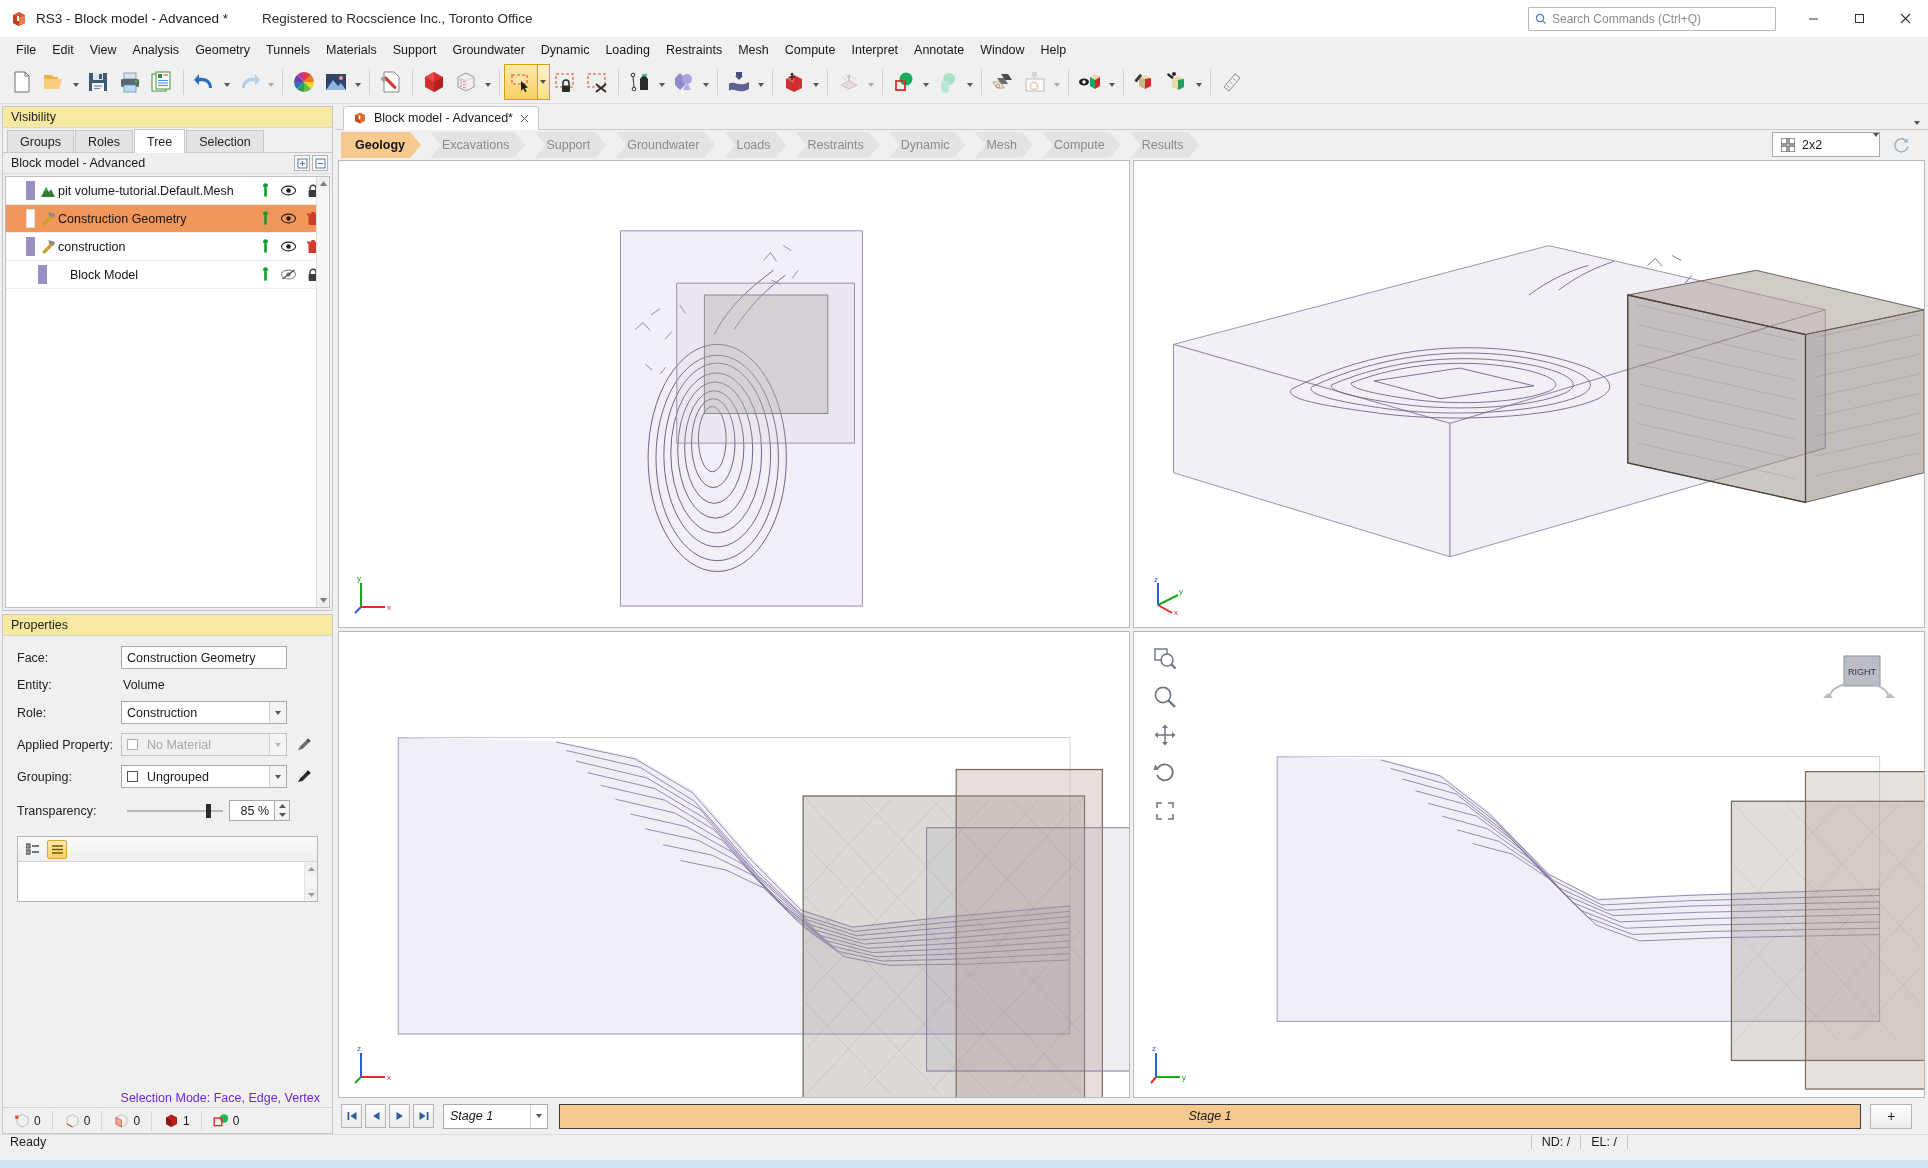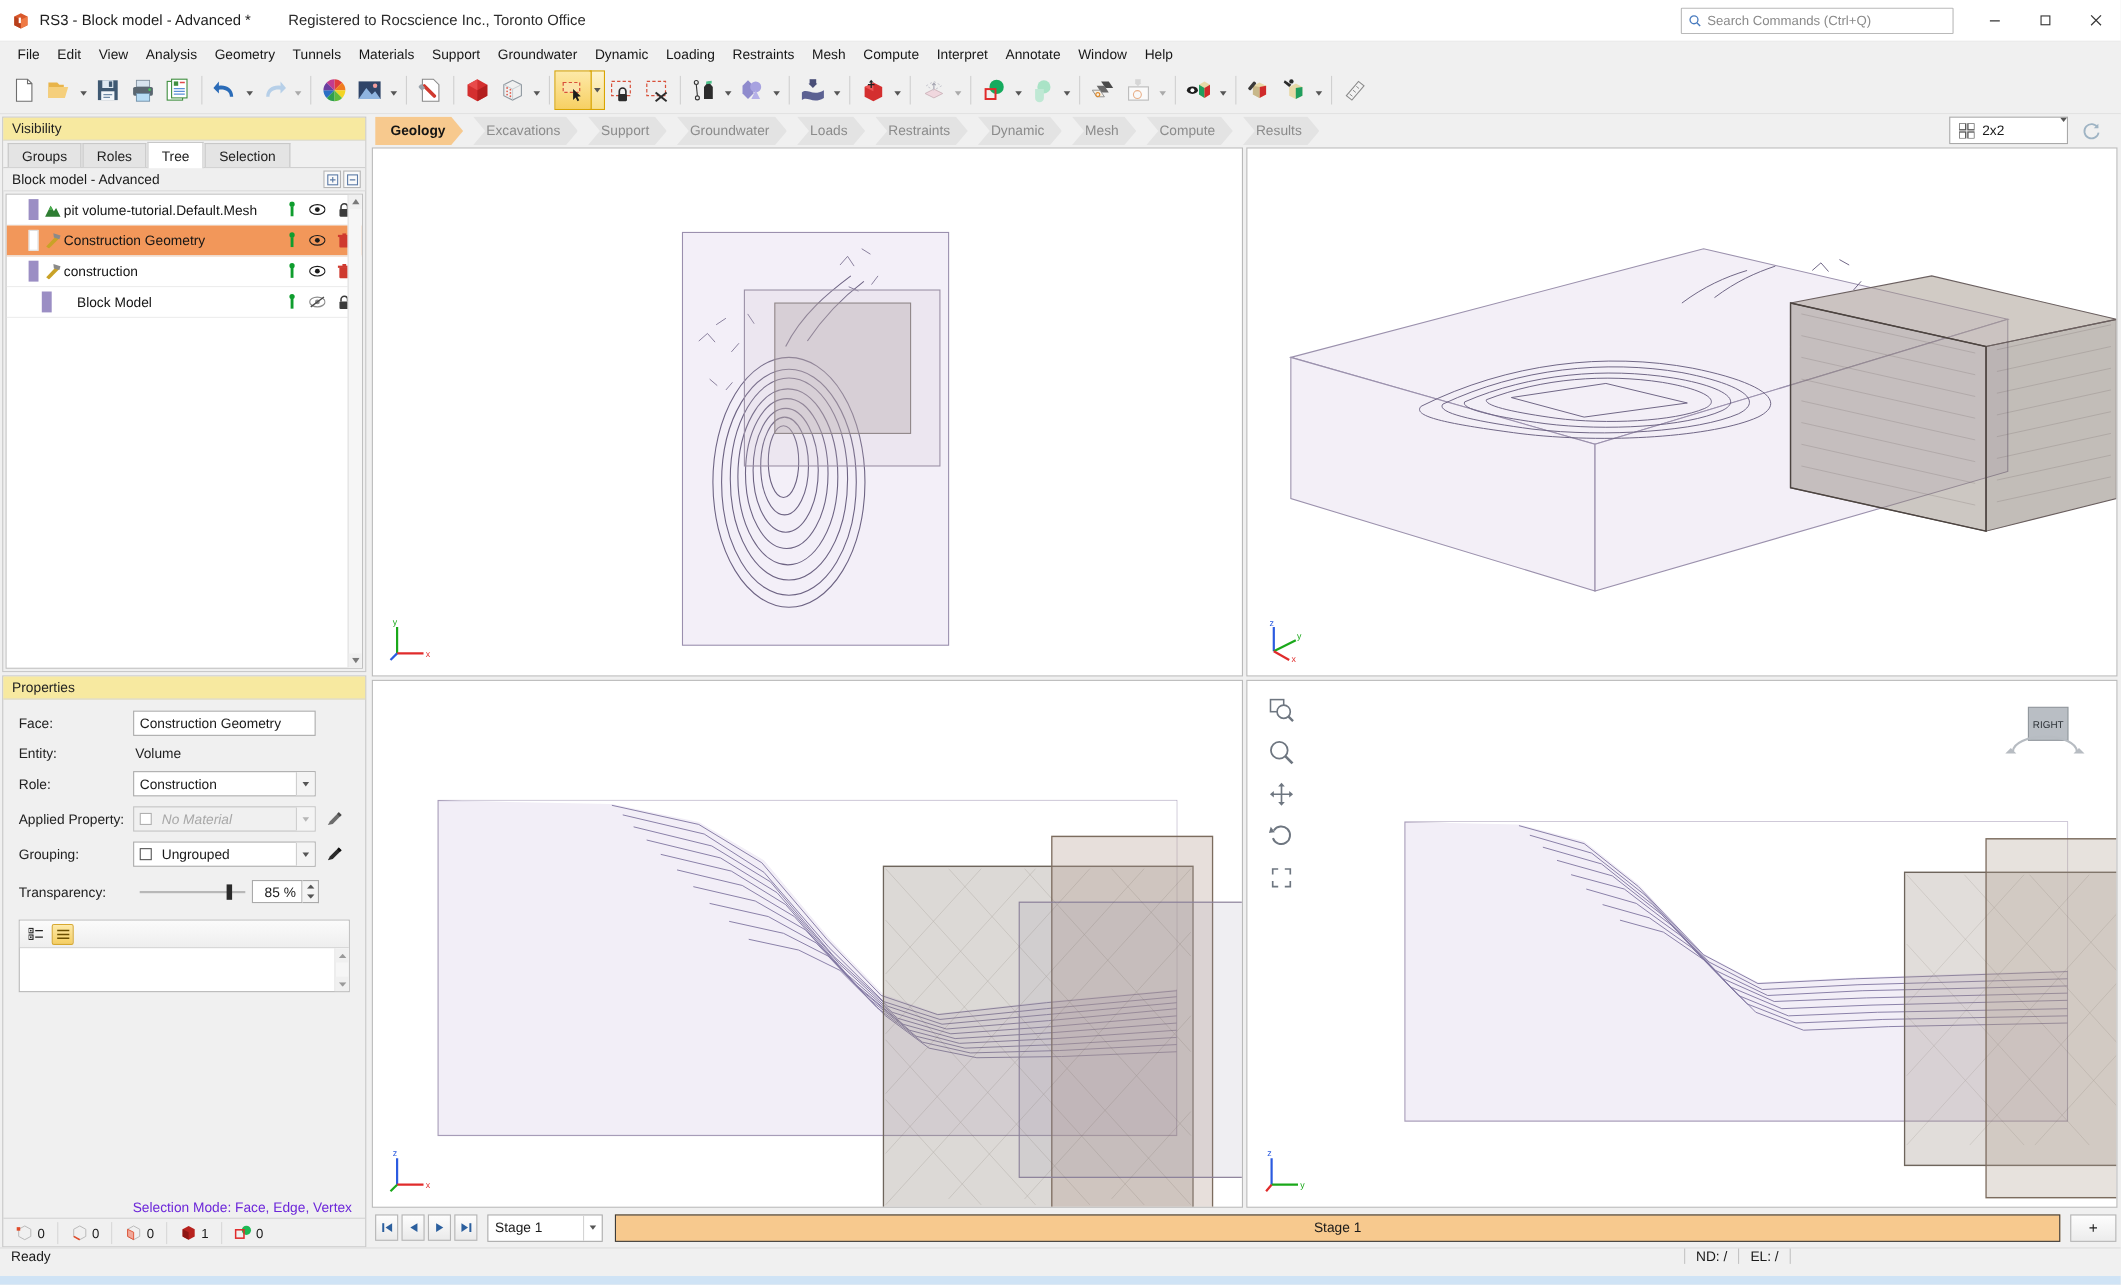--- a/index.html
+++ b/index.html
@@ -90,21 +90,21 @@
   .propbox { flex:1; border:1px solid #c8c8c8; margin-top:3px; background:#f0f0f0; display:flex; flex-direction:column; min-height:0;}
   .prop-grid { padding: 10px 10px 0 14px; }
   .prow { display:flex; align-items:center; margin-bottom: 9px; }
   .plabel { width: 104px; font-size:12.5px; color:#222; flex:none;}
   .pinput { height: 23px; width: 166px; border:1px solid #aaa; background:#fff; display:flex; align-items:center; padding:0 5px; font-size:12.5px;}
   .pvalue { font-size:12.5px; color:#222; padding-left:2px;}
   .pcombo { height: 23px; width: 166px; border:1px solid #aaa; background:#fff; display:flex; align-items:center; font-size:12.5px; }
   .pcombo .ctext { flex:1; padding-left:5px; white-space:nowrap; overflow:hidden;}
   .pcombo .cbtn { width:17px; height:21px; border-left:1px solid #cfcfcf; display:flex;align-items:center;justify-content:center; background:#f4f4f4;}
   .pcombo.disabled { background:#f0f0f0; border-color:#c4c4c4; }
-  .pcombo.disabled .ctext { color:#a8a8a8;font-style:italic; }
+  .pcombo.disabled .ctext { color:#a8a8a8; }
   .chk { width:11px;height:11px;border:1px solid #555; background:#fff; margin-left:5px; margin-right:4px; flex:none;}
   .chk.dis { border-color:#b0b0b0; }
   .pencil { margin-left: 10px; }
   .slider-track { width:96px; height:2px; background:#b8b8b8; position:relative; margin: 0 6px;}
   .slider-thumb { position:absolute; left:82%; top:-6px; width:5px; height:14px; background:#2b2b2b;}
   .spin { height:21px; width:46px; border:1px solid #aaa; background:#fff; display:flex;align-items:center;justify-content:flex-end; padding-right:5px; font-size:12.5px;}
   .spinbtns { width:15px; height:21px; border:1px solid #aaa; border-left:none; display:flex; flex-direction:column; background:#f4f4f4;}
   .spinbtns div { flex:1; display:flex;align-items:center;justify-content:center;}
 
   .listwrap { margin: 6px 14px 0 14px; border:1px solid #b6b6b6; background:#fff; height:66px; display:flex;flex-direction:column;}
@@ -144,21 +144,21 @@
   .vm-refresh { width:26px; height:25px; margin-left:8px; display:flex;align-items:center;justify-content:center;}
 
   .viewports { flex:1; display:grid; grid-template-columns:1fr 1fr; grid-template-rows:1fr 1fr; gap:3px; padding: 0 3px 0 3px; min-height:0;}
   .vp { background:#ffffff; border:1px solid #b9b9b9; position:relative; overflow:hidden; }
   .axis { position:absolute; left:14px; bottom:12px; width:42px; height:42px;}
   .vp-nav { position:absolute; left:18px; top:14px; display:flex; flex-direction:column; gap:12px; }
   .nav-ico { width:26px; height:26px; display:flex;align-items:center;justify-content:center;}
   .cube-widget { position:absolute; right:28px; top:20px; width:74px; height:58px;}
 
   
-  .stagebar { height: 36px; display:flex; align-items:center; padding: 0 4px 0 6px; background:#f0f0f0; flex:none; gap:3px;}
+  .stagebar { height: 36px; display:flex; align-items:center; padding: 0 16px 0 6px; background:#f0f0f0; flex:none; gap:3px;font-style:italic;}
   .navbtn { width:21px; height:24px; border:1px solid #b5b5b5; background:linear-gradient(#fdfdfd,#eaeaea); display:flex;align-items:center;justify-content:center;}
   .stagecombo { width:105px; height:25px; border:1px solid #a9a9a9; background:#fff; display:flex;align-items:center; margin-left:6px; font-size:12.5px;}
   .stagecombo .ctext{flex:1;padding-left:6px;}
   .stagetrack { flex:1; height:25px; border:1px solid #3c3c3c; background:#f7c98e; margin-left:8px; display:flex;align-items:center;justify-content:center; font-size:12.5px;}
   .plusbtn { width:42px; height:25px; border:1px solid #b5b5b5; background:linear-gradient(#fdfdfd,#ececec); display:flex;align-items:center;justify-content:center; margin-left:6px; font-size:14px;}
 
   
   .statusbar { height: 26px; background:#f0f0f0; border-top:1px solid #dcdcdc; display:flex; align-items:flex-start; flex:none; font-size:12.5px; padding-left:10px;}
   .status-right { margin-left:auto; display:flex; align-items:center; margin-right: 300px;}
   .status-seg { padding: 0 10px; border-left:1px solid #c4c4c4; border-right:1px solid #c4c4c4; }
@@ -865,20 +865,41 @@
                 </svg>
             </span>
             <span class="n">0</span>
           </div>
         </div>
       </div>
     </div>
 
     <div class="docarea">
 
+      <div class="doctabs">
+        <div class="doctab">
+          <span>
+            <svg width="14" height="14" viewBox="0 0 14 14">
+                <path d="M2 4 L7 1.5 L12 4 L12 10 L7 12.5 L2 10 Z" fill="#e06a33"></path>
+                <path d="M2 4 L7 6.5 L7 12.5 L2 10 Z" fill="#c24e1c"></path>
+                <rect x="5.6" y="4.4" width="1.6" height="4" fill="#fff"></rect>
+              </svg>
+          </span>
+          <span>Block model - Advanced*</span>
+          <span>
+            <svg width="9" height="9" viewBox="0 0 9 9">
+                <line x1="0.8" y1="0.8" x2="8.2" y2="8.2" stroke="#555" stroke-width="1"></line>
+                <line x1="8.2" y1="0.8" x2="0.8" y2="8.2" stroke="#555" stroke-width="1"></line>
+              </svg>
+          </span>
+        </div>
+        <div class="doctabs-caret">
+            <div class="caret"></div>
+          </div>
+      </div>
 
       <div class="wftabs">
         <div class="wf active">Geology</div>
         <div class="wf">Excavations</div>
         <div class="wf">Support</div>
         <div class="wf">Groundwater</div>
         <div class="wf">Loads</div>
         <div class="wf">Restraints</div>
         <div class="wf">Dynamic</div>
         <div class="wf">Mesh</div>

